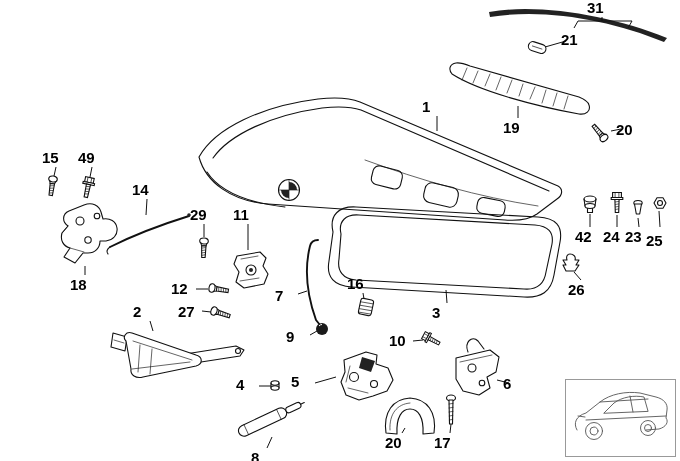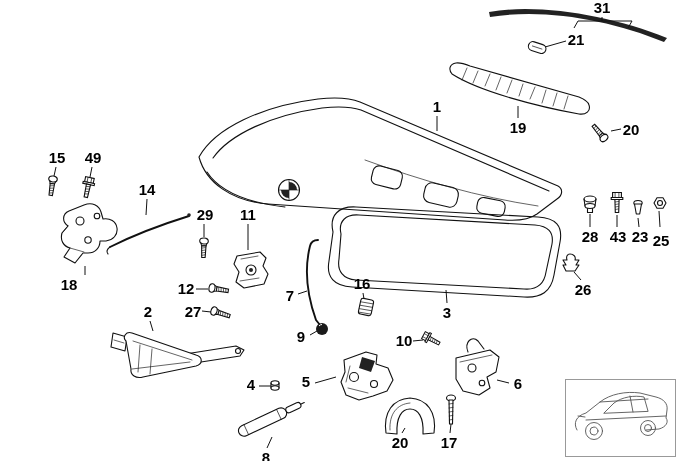--- a/index.html
+++ b/index.html
@@ -5,21 +5,21 @@
   * { margin:0; padding:0; box-sizing:border-box; }
   html,body { background:#ffffff; font-family:"Liberation Sans", sans-serif; }
   .stage { position:relative; width:680px; height:461px; background:#fff; overflow:hidden; }
   #art { position:absolute; left:0; top:0; }
   .ln   { fill:none; stroke:#111; stroke-width:1.1; stroke-linecap:round; stroke-linejoin:round; }
   .fill { fill:#fff; stroke:#111; stroke-width:1.1; stroke-linejoin:round; }
   .dark { fill:#222; stroke:none; }
   .thin { stroke-width:0.65; }
   .th2  { stroke-width:1.9; }
   .ldr  { fill:none; stroke:#111; stroke-width:1; }
-  .part-label { position:absolute; width:30px; margin-left:-15px; text-align:center;
+  .part-label { position:absolute; width:30px; margin-left:-15px; 
                 font-size:15px; font-weight:bold; color:#000; line-height:15px; cursor:default; }
 </style>
 </head>
 <body>
 
 <div class="stage">
 
   <svg id="art" width="680" height="461" viewBox="0 0 680 461" xmlns="http://www.w3.org/2000/svg">
 
     <defs>
@@ -232,27 +232,27 @@
   <div class="part-label" style="left:290px;top:288px">7</div>
   <div class="part-label" style="left:266px;top:450px">8</div>
   <div class="part-label" style="left:404px;top:333px">10</div>
   <div class="part-label" style="left:248px;top:207px">11</div>
   <div class="part-label" style="left:186px;top:281px">12</div>
   <div class="part-label" style="left:301px;top:329px">9</div>
   <div class="part-label" style="left:147px;top:182px">14</div>
   <div class="part-label" style="left:57px;top:150px">15</div>
   <div class="part-label" style="left:362px;top:276px">16</div>
   <div class="part-label" style="left:449px;top:435px">17</div>
-  <div class="part-label" style="left:69px;top:277px">18</div>
+  <div class="part-label" style="left:85px;top:277px">18</div>
   <div class="part-label" style="left:518px;top:120px">19</div>
   <div class="part-label" style="left:631px;top:122px">20</div>
   <div class="part-label" style="left:576px;top:32px">21</div>
-  <div class="part-label" style="left:590px;top:229px">28</div>
+  <div class="part-label" style="left:590px;top:229px">42</div>
   <div class="part-label" style="left:640px;top:229px">23</div>
-  <div class="part-label" style="left:618px;top:229px">43</div>
+  <div class="part-label" style="left:618px;top:229px">24</div>
   <div class="part-label" style="left:661px;top:233px">25</div>
   <div class="part-label" style="left:583px;top:282px">26</div>
   <div class="part-label" style="left:193px;top:304px">27</div>
   <div class="part-label" style="left:93px;top:150px">49</div>
   <div class="part-label" style="left:205px;top:207px">29</div>
   <div class="part-label" style="left:400px;top:435px">20</div>
   <div class="part-label" style="left:602px;top:0px">31</div>
 
 </div>
 

